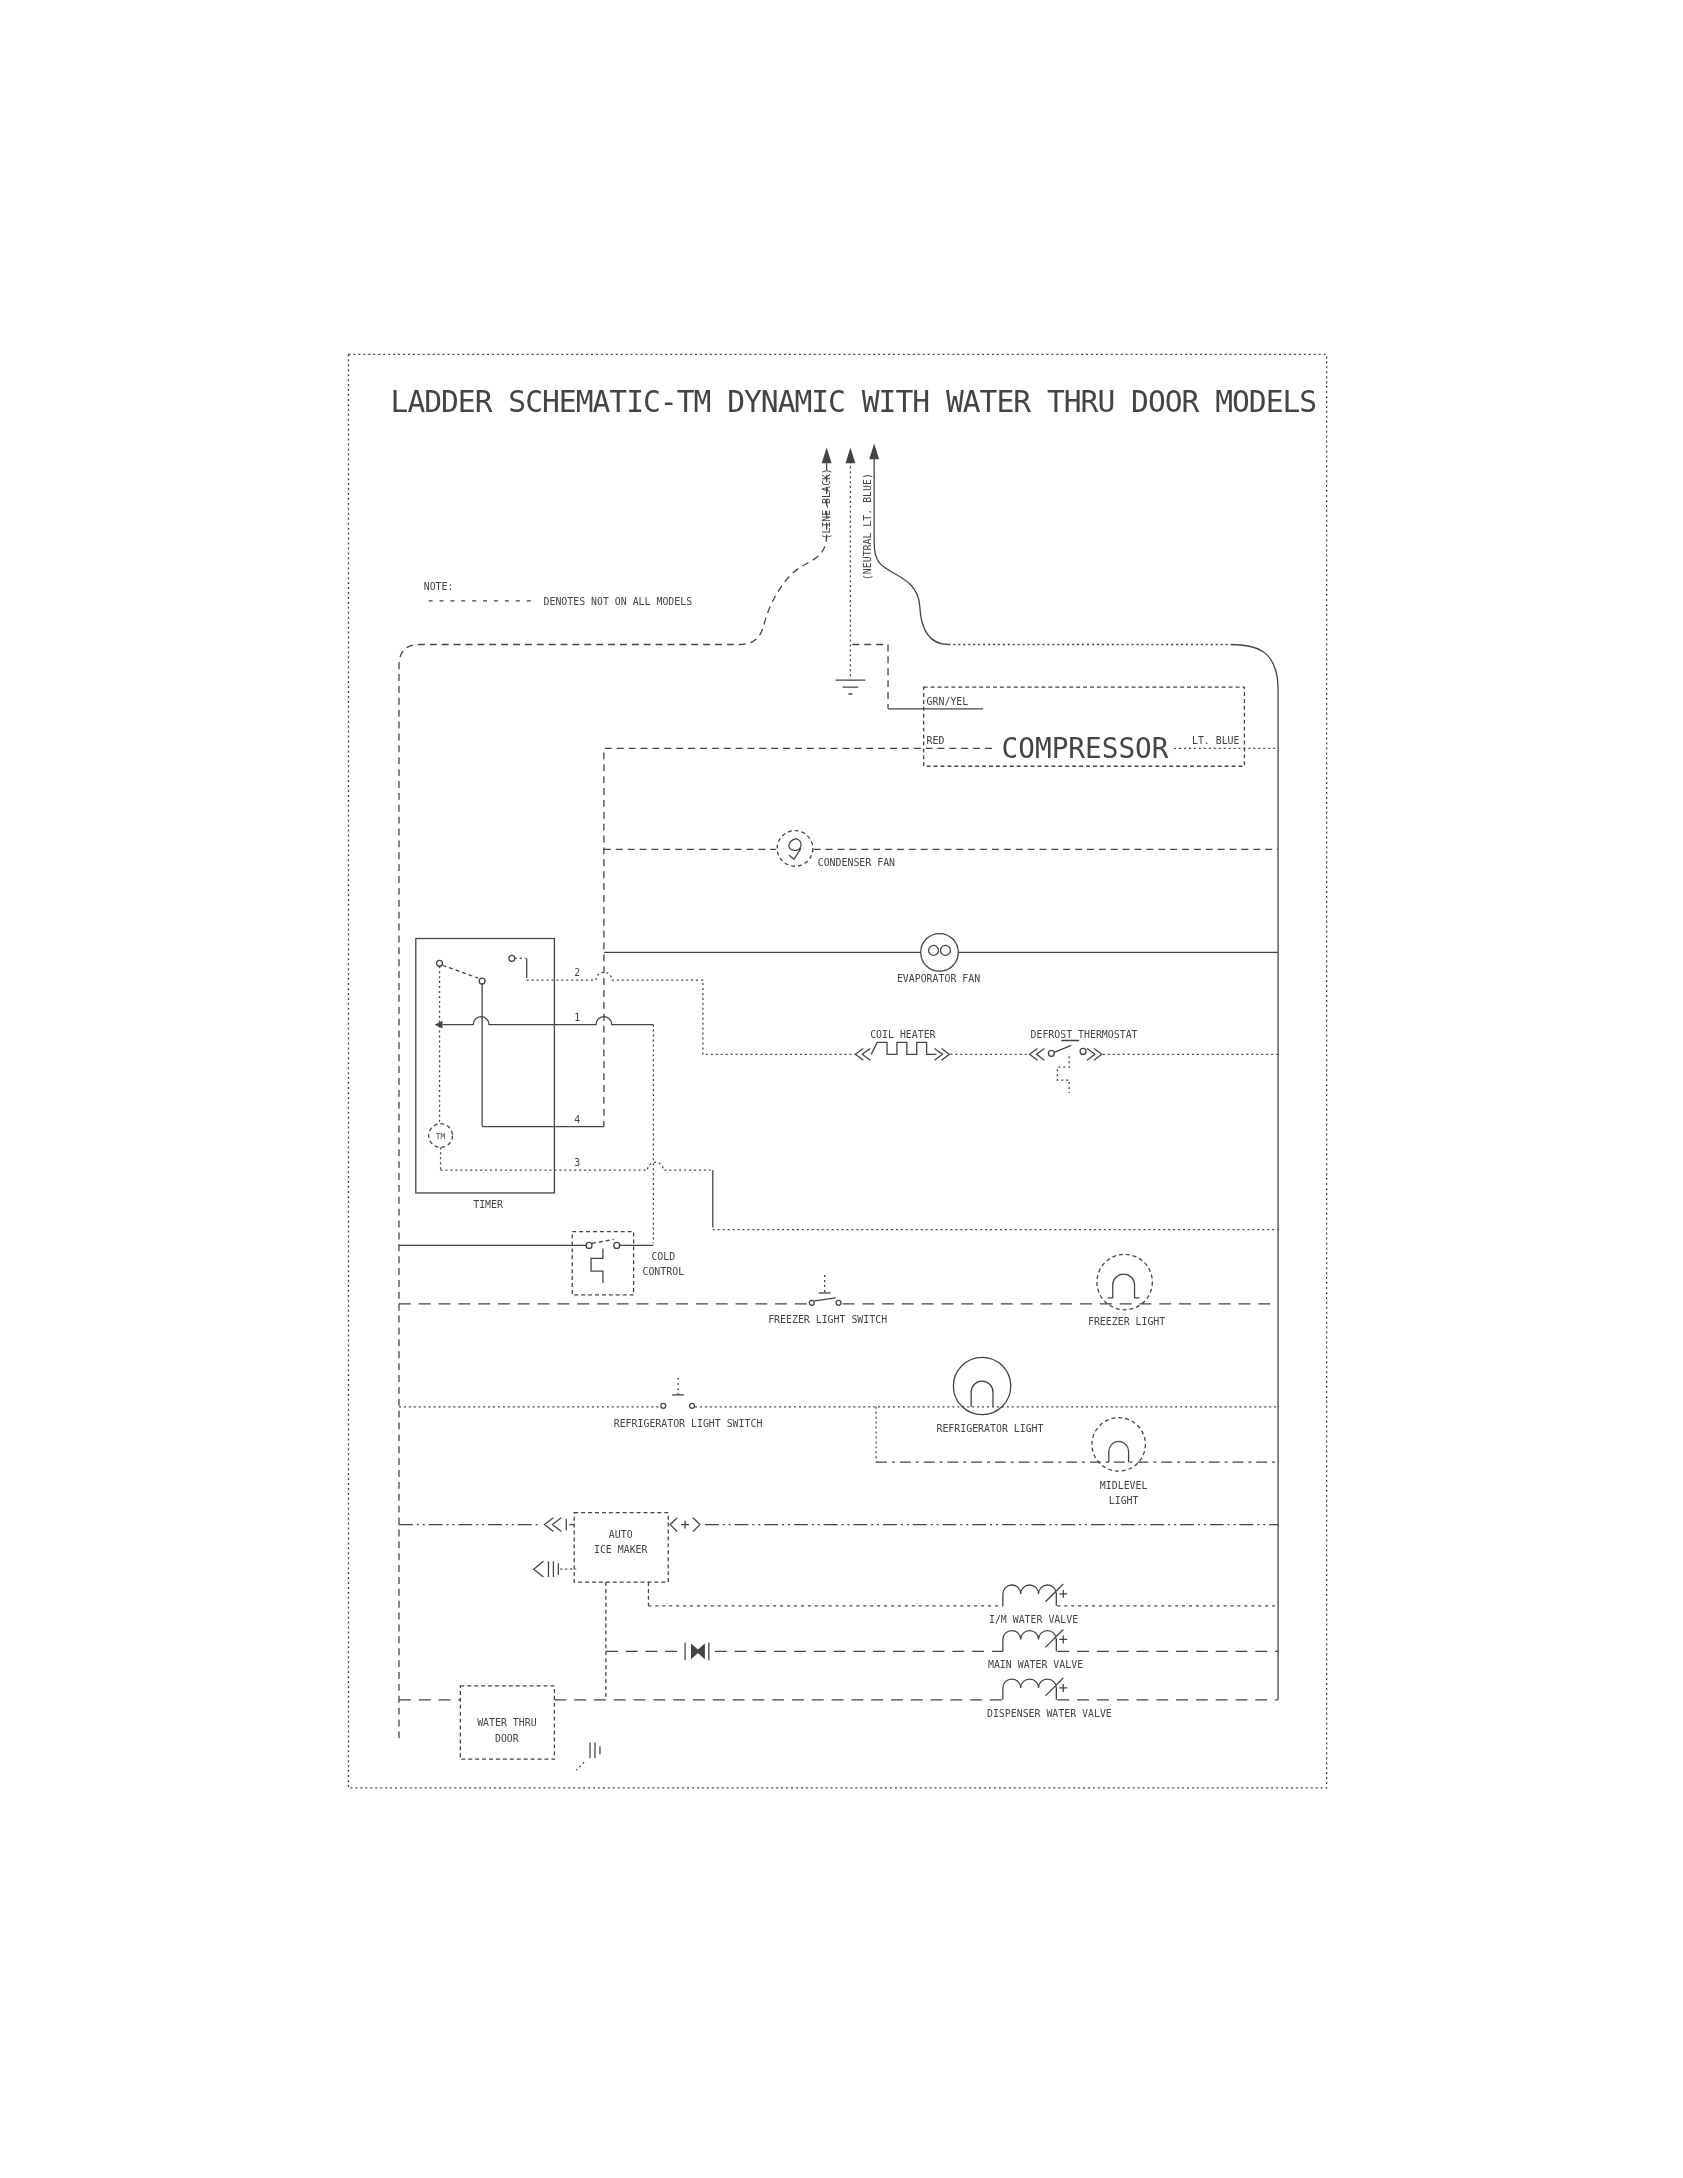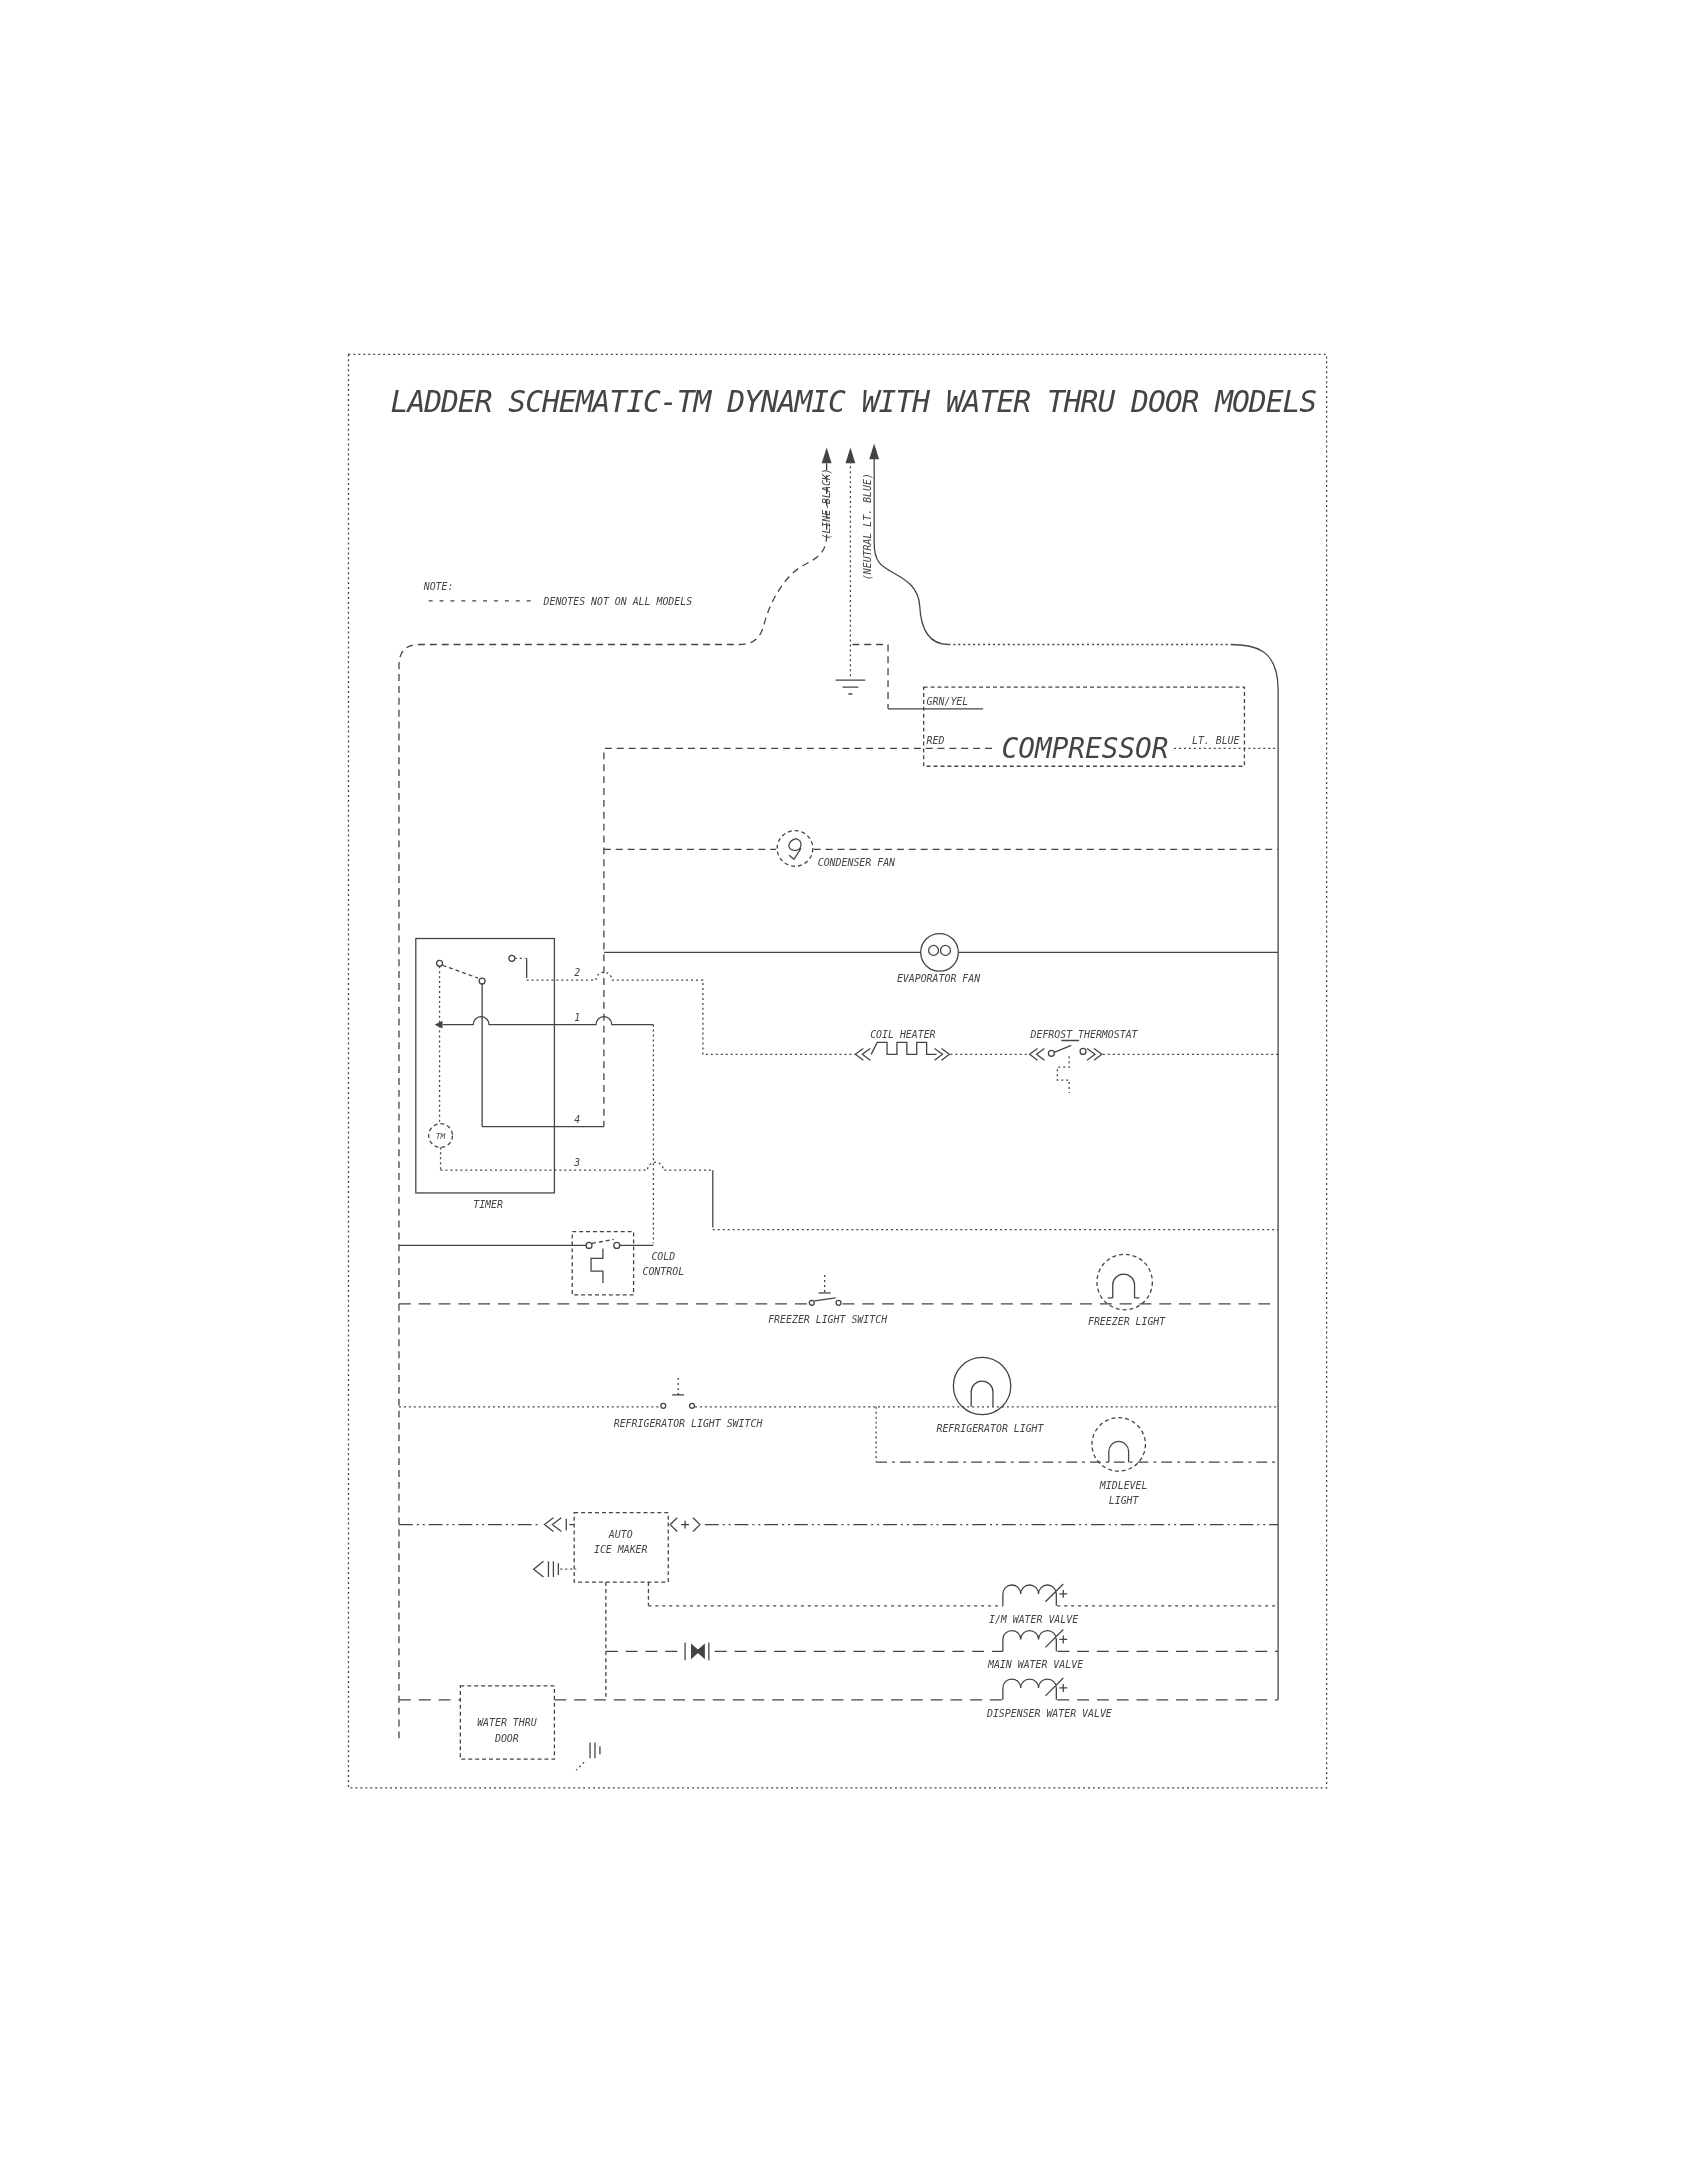--- a/index.html
+++ b/index.html
@@ -1,17 +1,17 @@
 <!DOCTYPE html>
 <html style="--ink: #444444; --paper: #ffffff;"><head>
 <meta charset="utf-8">
 <style>
   :root{ --ink:#444444; --paper:#ffffff; }
   html,body{margin:0;padding:0;background:var(--paper);}
-  .canvas{position:relative;width:1486px;height:2178px;background:var(--paper);overflow:hidden;font-style:italic;}
+  .canvas{position:relative;width:1486px;height:2178px;background:var(--paper);overflow:hidden;}
   svg{position:absolute;left:0;top:0;}
   .s{stroke:var(--ink);fill:none;stroke-width:1.3px;}
   .d1{stroke-dasharray:2,3;}   
   .d2{stroke-dasharray:7,5;}   
   .d3{stroke-dasharray:12,8;}  
   .d4{stroke-dasharray:14,4,2,4,2,4;} 
   .d5{stroke-dasharray:4,3;}   
   .d6{stroke-dasharray:11,5,3,5;} 
   .d7{stroke-dasharray:3,4;}
   .t{font-family:"DejaVu Sans Mono","Liberation Mono",monospace;fill:var(--ink);font-size:10px;}

